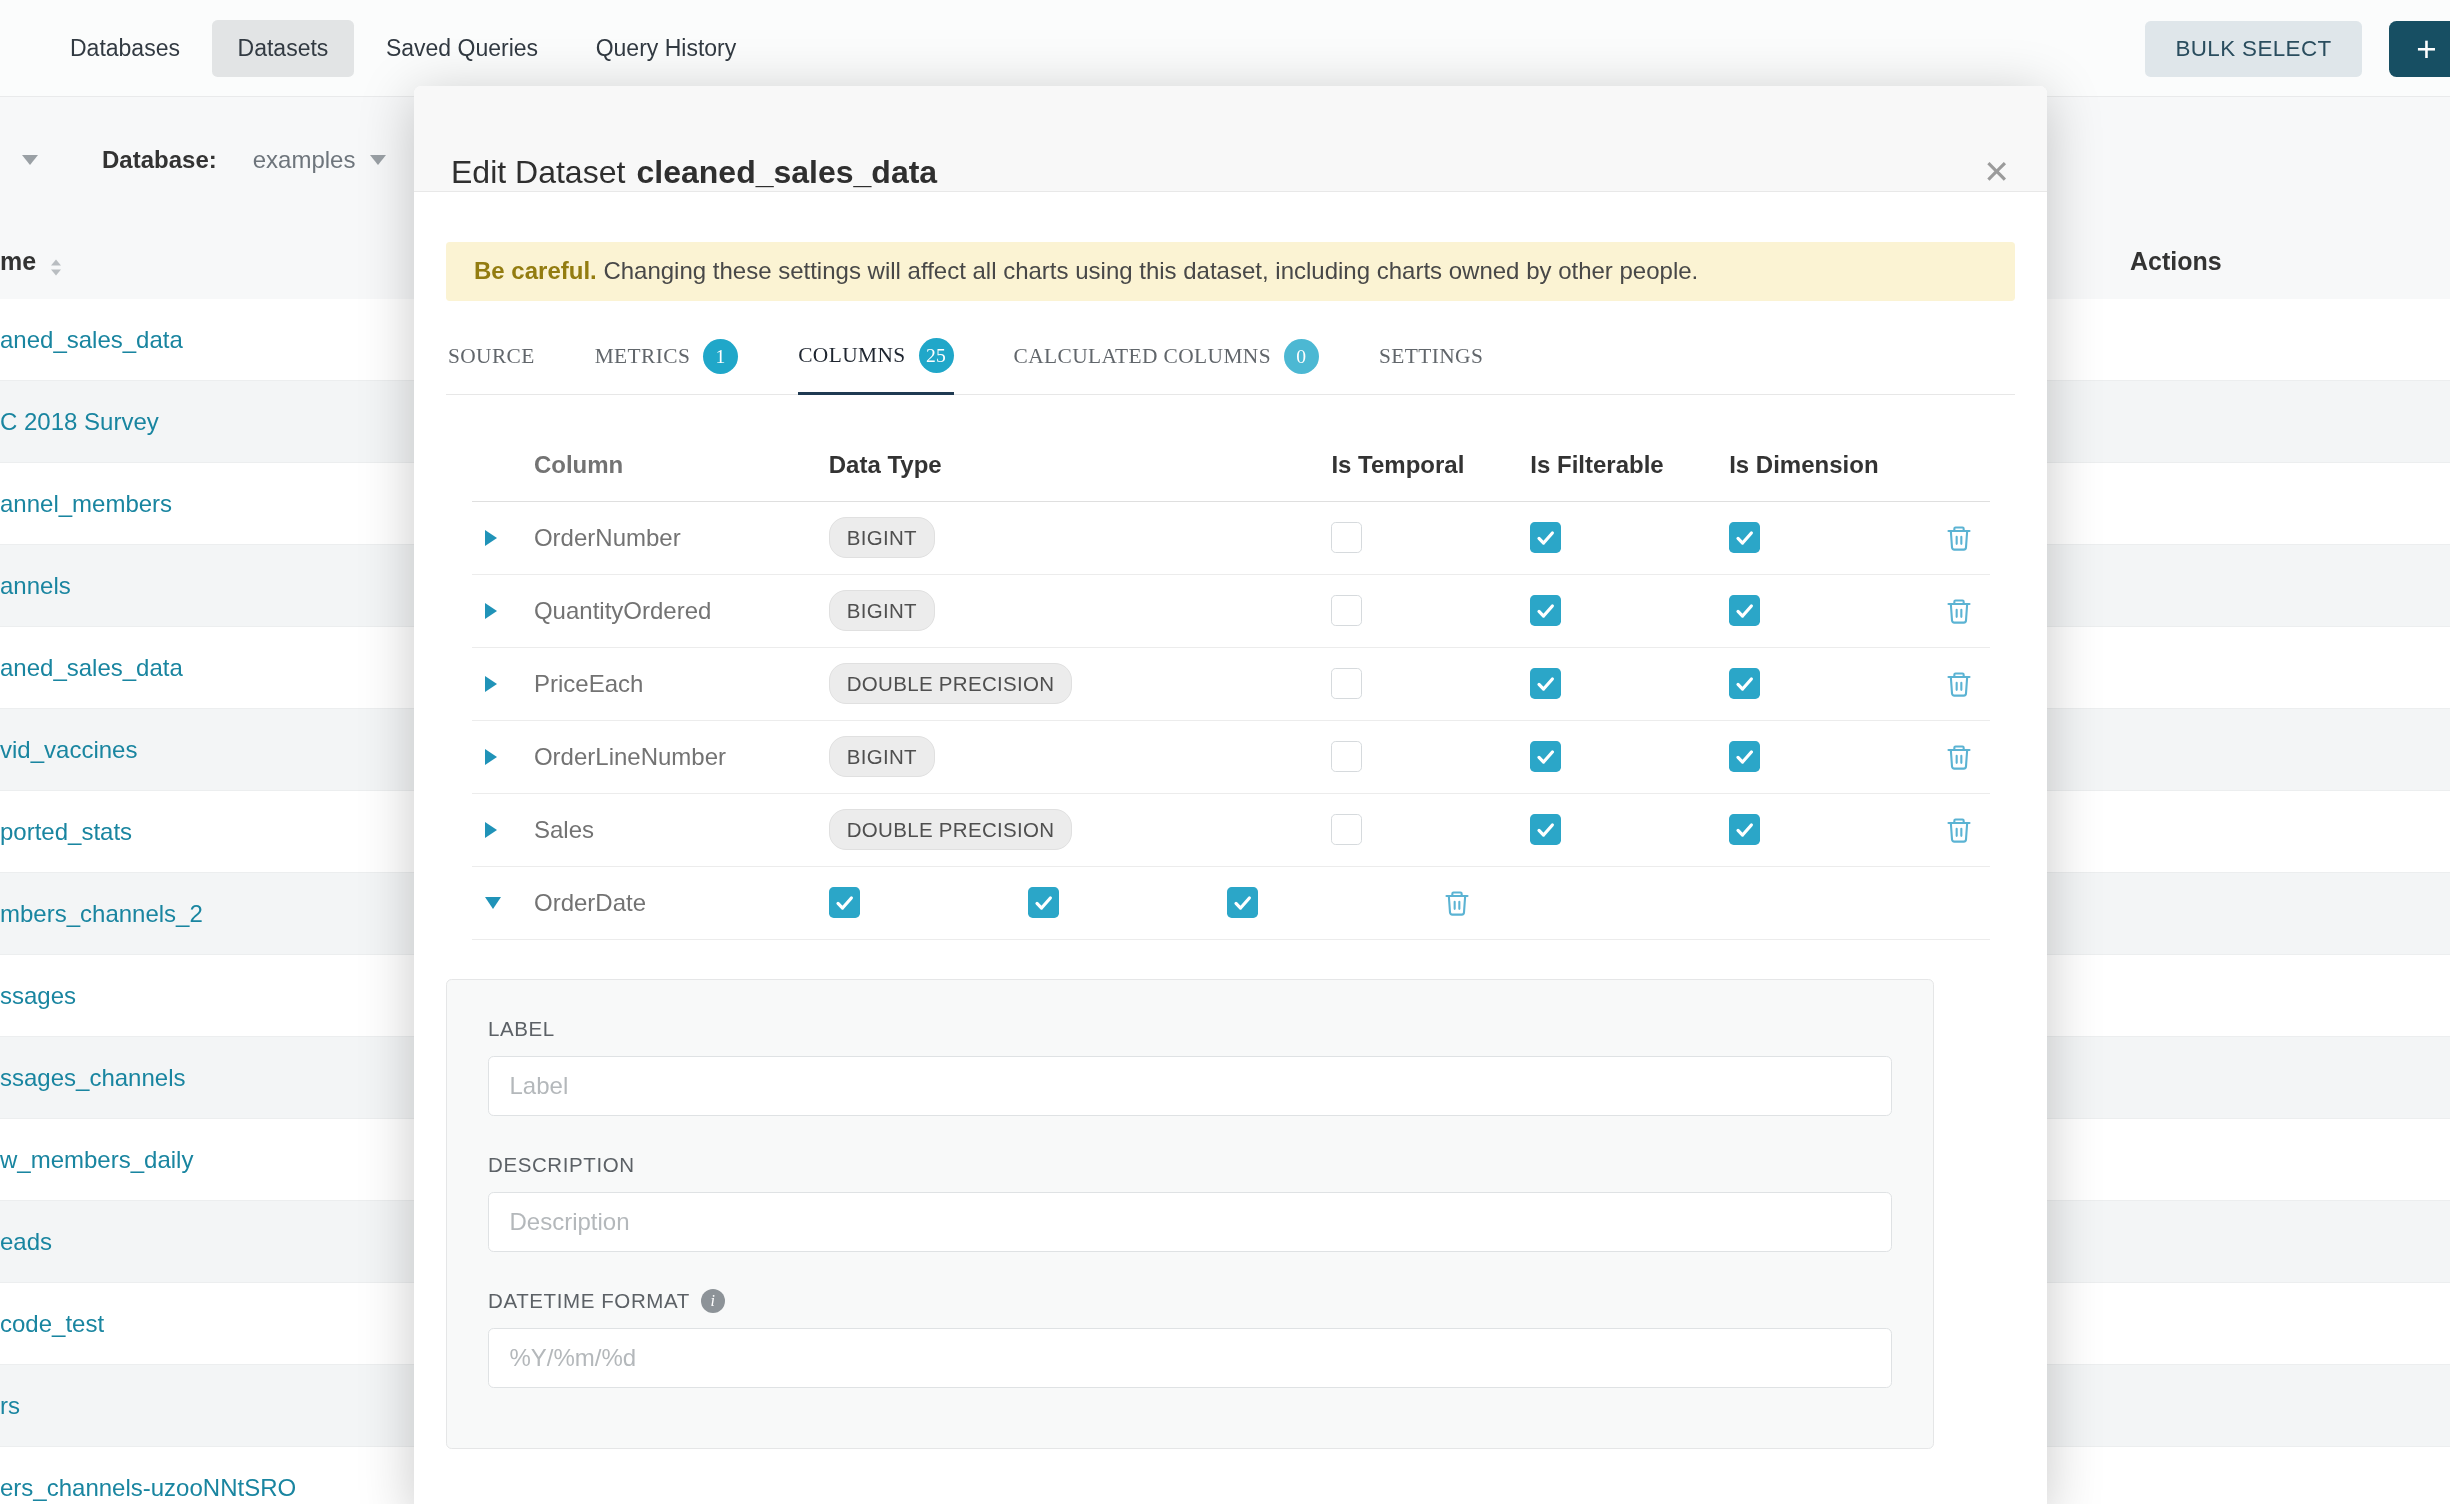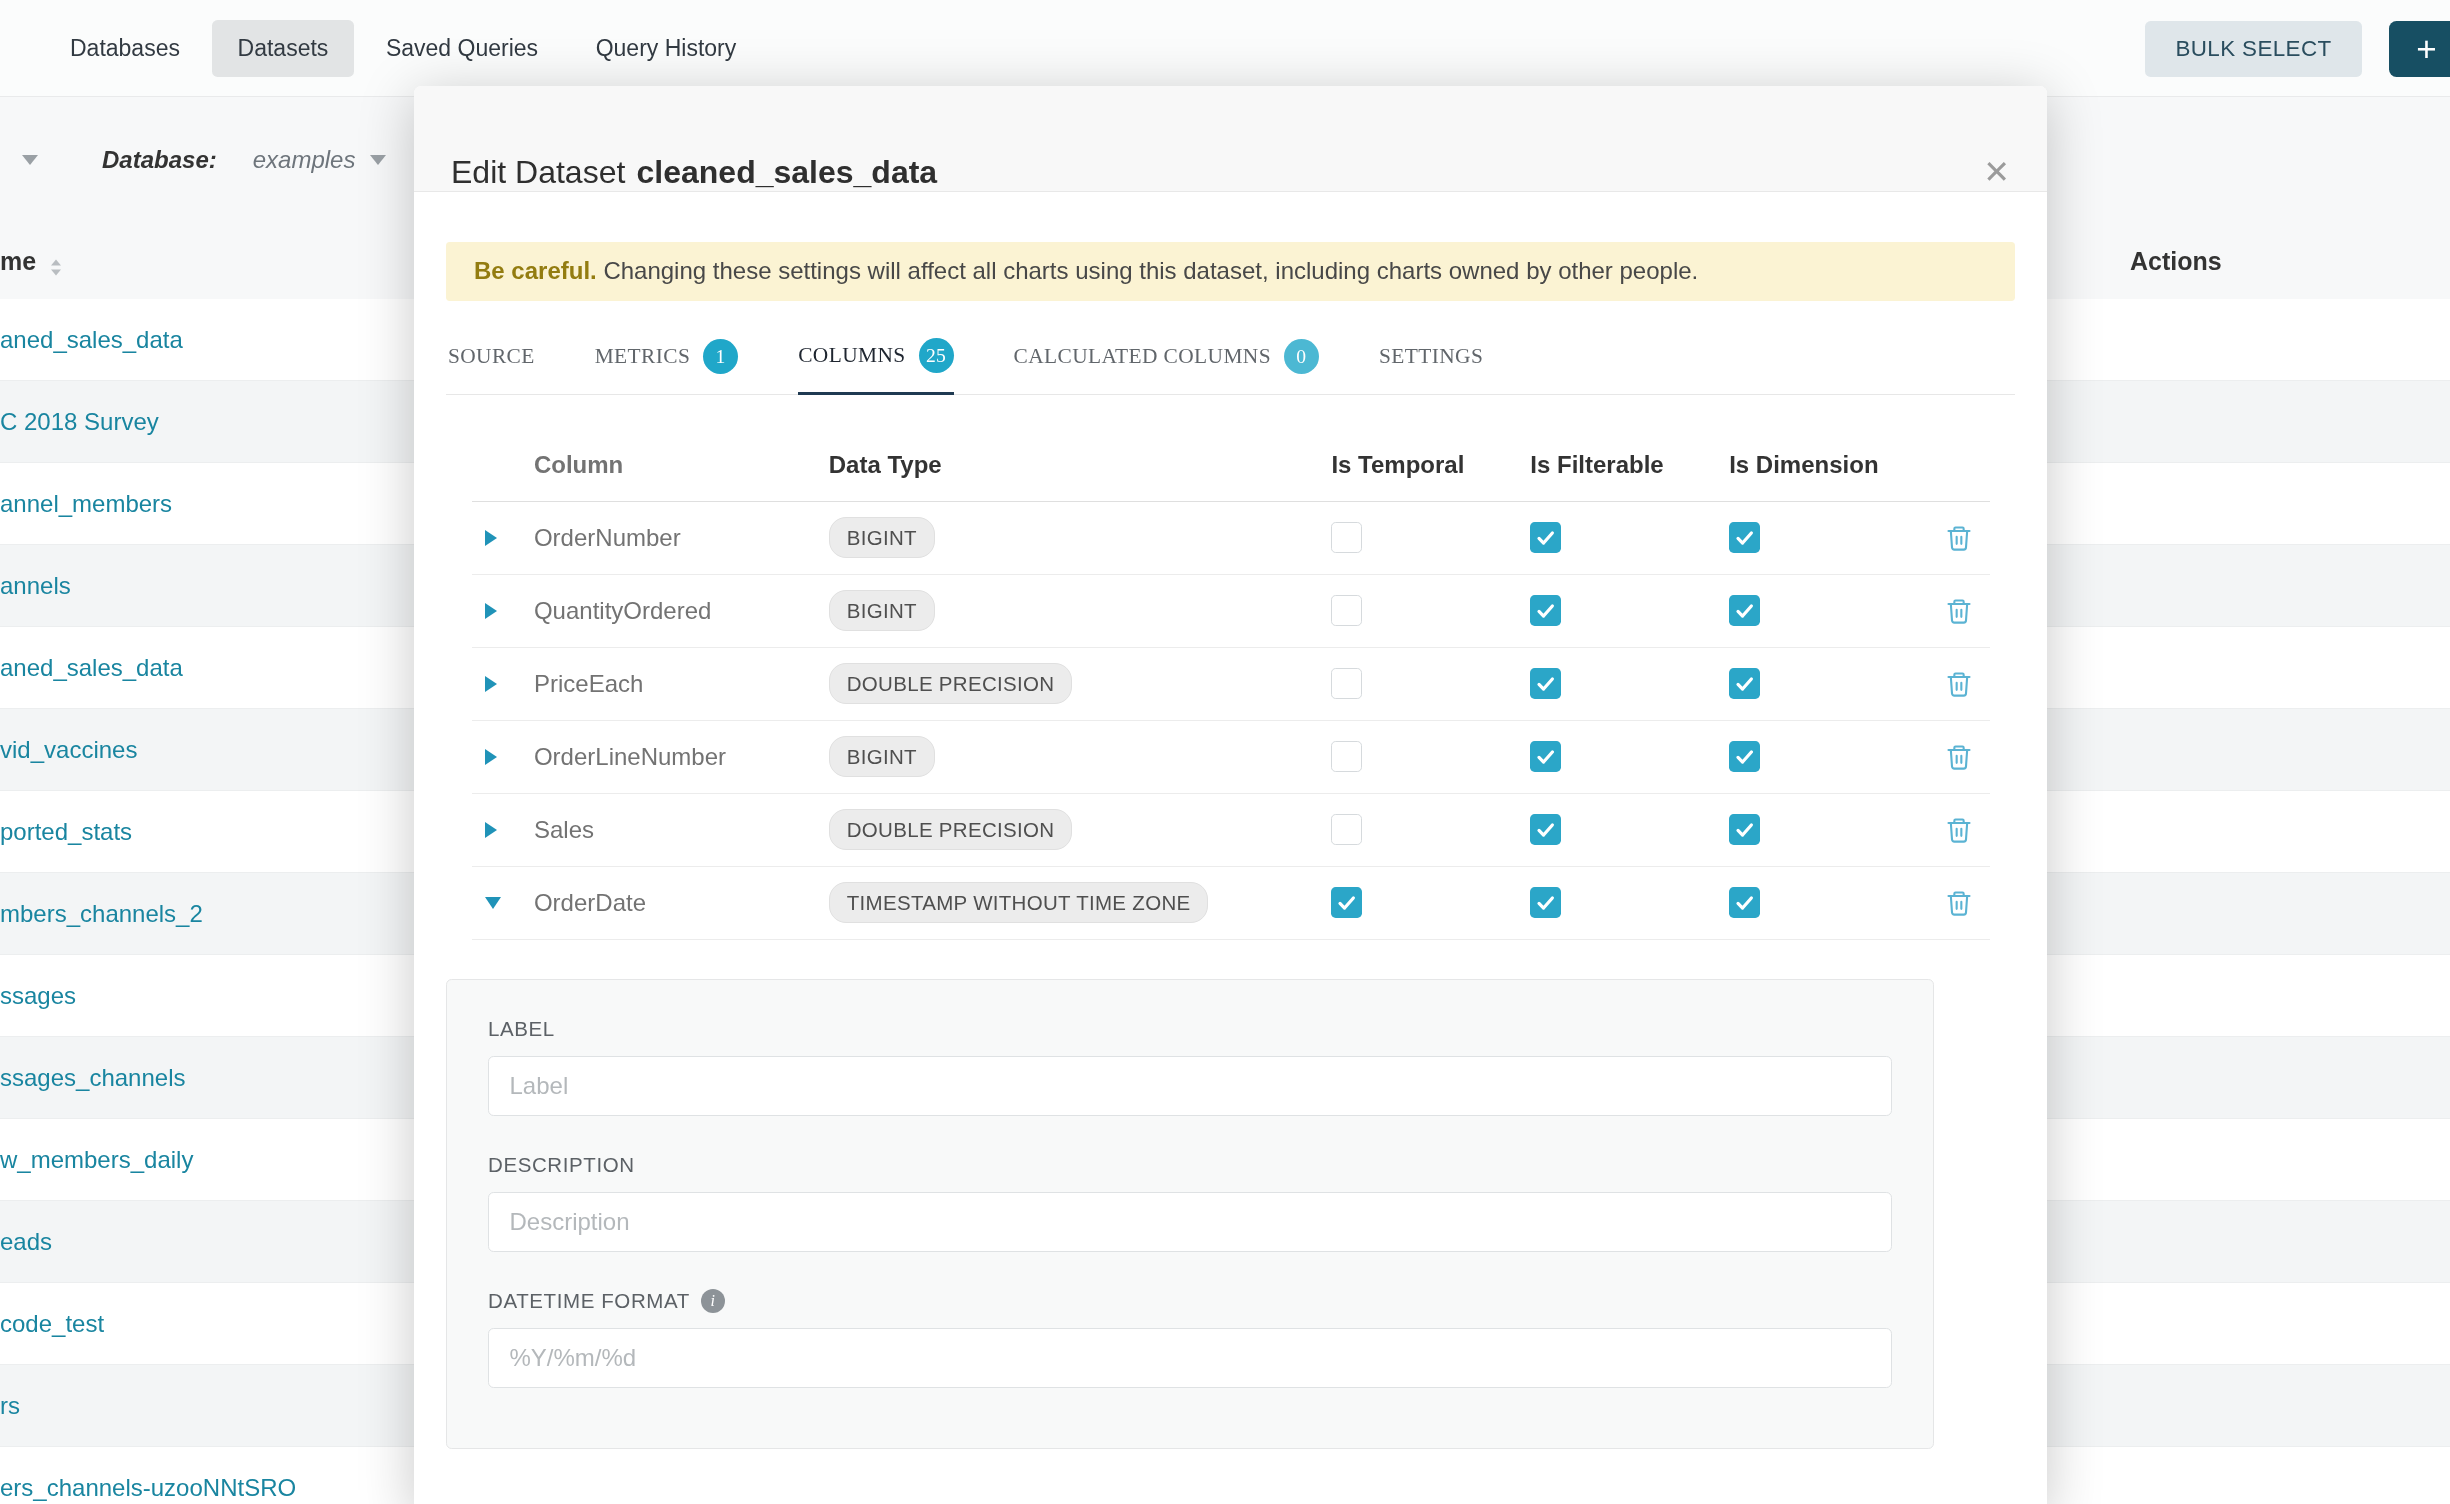--- a/index.html
+++ b/index.html
@@ -14,21 +14,21 @@
   .bulk-select-btn { position:absolute; left:2145px; top:20.5px; width:217px; height:56px; background:#dfe6ea;
             color:#2a4d5e; font-size:22.4px; font-weight:500; letter-spacing:0.4px; border:none; border-radius:5.6px;
             display:flex; align-items:center; justify-content:center; cursor:pointer; }
   .add-btn { position:absolute; left:2389px; top:20.5px; width:75px; height:56px; background:#174f63; color:#fff;
             font-size:35px; border:none; border-radius:7.5px; display:flex; align-items:center; justify-content:center; cursor:pointer; }
 
   
   .filterbar { position:absolute; top:97px; left:0; width:2450px; height:125px; }
   .dd-caret { width:0; height:0; border-left:8.4px solid transparent; border-right:8.4px solid transparent; border-top:10.3px solid #9aa0a5; }
   .filter-caret-lone { position:absolute; left:22.4px; top:58px; cursor:pointer; }
-  .filter-group { position:absolute; left:102px; top:0; height:125px; display:flex; align-items:center;font-style:italic; }
+  .filter-group { position:absolute; left:102px; top:0; height:125px; display:flex; align-items:center; }
   .filter-label { font-size:24px; font-weight:700; color:#333; }
   .filter-value { font-size:24px; color:#6e757c; margin-left:36px; cursor:pointer; }
   .filter-group .dd-caret { margin-left:15px; cursor:pointer; }
 
   
   .list-header { position:absolute; top:222px; left:0; width:2450px; height:77px; }
   .name-header { position:absolute; left:0; top:50%; transform:translateY(-50%); font-size:25px; font-weight:700; display:flex; align-items:flex-end; }
   .sort-icon { display:inline-flex; flex-direction:column; gap:3.7px; margin-left:15px; cursor:pointer; }
   .sort-up { width:0; height:0; border-left:5.6px solid transparent; border-right:5.6px solid transparent; border-bottom:6.5px solid #b9bdc1; }
   .sort-down { width:0; height:0; border-left:5.6px solid transparent; border-right:5.6px solid transparent; border-top:6.5px solid #b9bdc1; }
@@ -382,21 +382,20 @@
                   <path d="M10 11v6M14 11v6"></path>
                 </svg>
               </button>
             </div>
           </div>
           <div class="ct-row">
             <div class="c-caret">
               <span class="caret-down"></span>
             </div>
             <div class="c-name">OrderDate</div>
-            <div class="c-type"><span class="pill">TIMESTAMP WITHOUT TIME ZONE</span></div>
             <div class="c-check">
               <span class="checkbox checked">
                 <svg viewBox="0 0 16 16" width="21.4" height="21.4">
                   <path d="M3 8.5 L6.4 12 L13 4.5" stroke="#fff" stroke-width="2.4" fill="none" stroke-linecap="round" stroke-linejoin="round"></path>
                 </svg>
               </span>
             </div>
             <div class="c-check">
               <span class="checkbox checked">
                 <svg viewBox="0 0 16 16" width="21.4" height="21.4">

